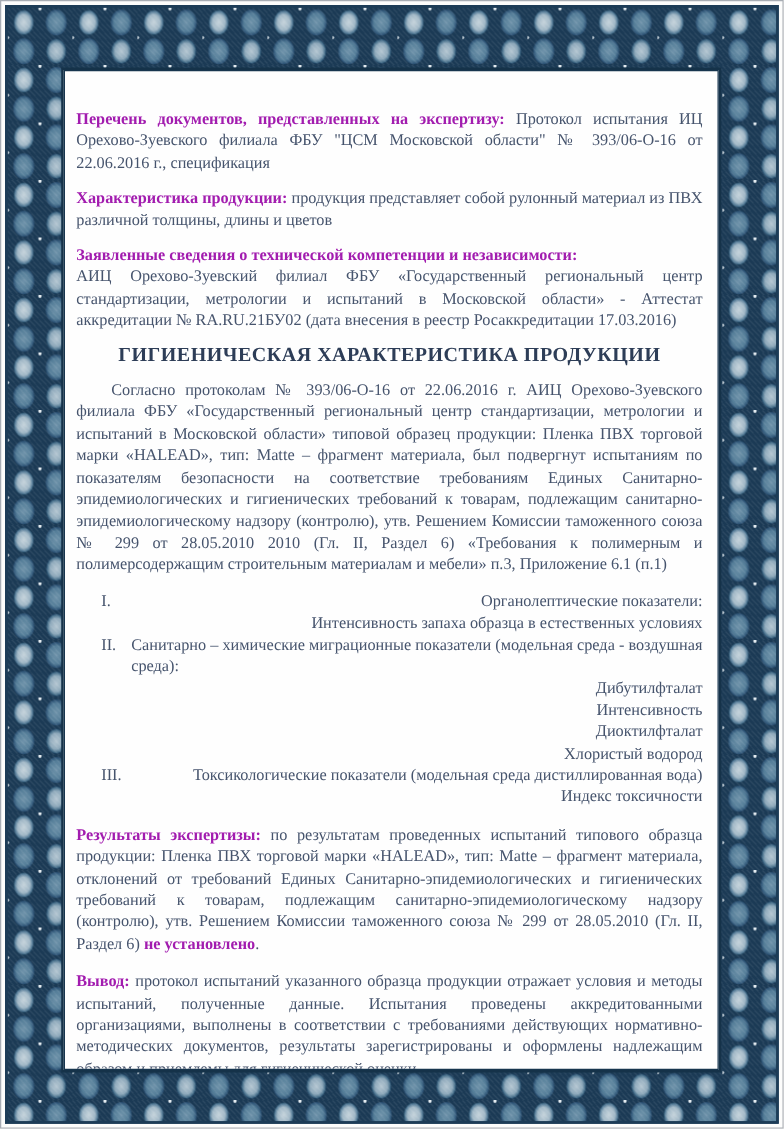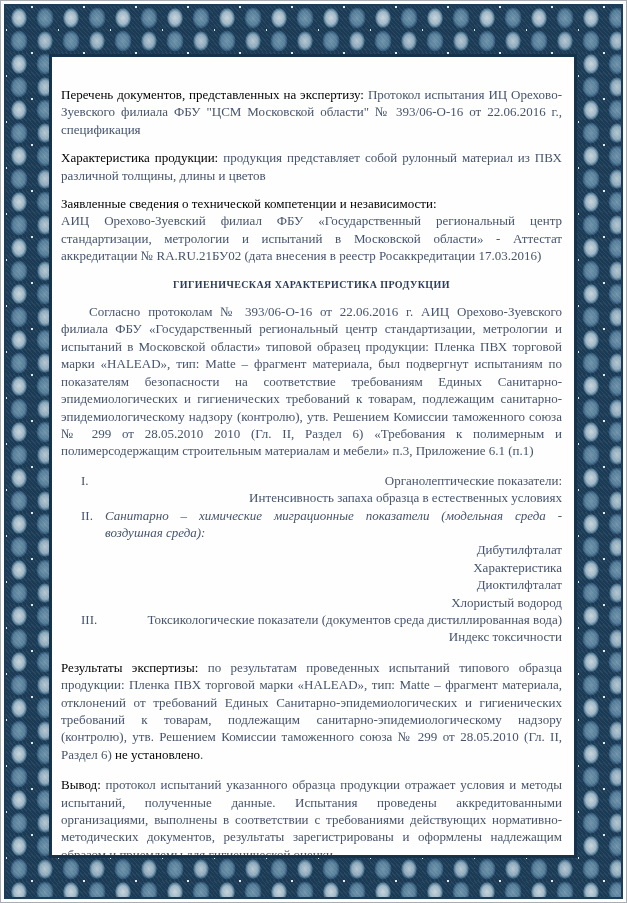--- a/index.html
+++ b/index.html
@@ -35,35 +35,35 @@
     border:1px solid #17354e;
     box-shadow:0 0 0 2px #153249;
     overflow:hidden;
   }
   .content {
     padding:29px 12px 0 9px;
     font-size:13px; line-height:17.4px;
     color:#46546d;
     text-align:justify;
   }
-  .b { font-weight:normal; color:#000000; }
+  .b { font-weight:bold; color:#a21caf; }
   p.para { margin-bottom:11px; }
   .lead-block { display:block; }
   h1.doc-heading {
-    text-align:center; font-size:10px; font-weight:bold;
+    text-align:center; font-size:16px; font-weight:bold;
     color:#2d3d57; letter-spacing:0.4px;
     margin:6px 0 10px 0;
   }
   .intro { text-indent:28px; margin-bottom:12px; }
   .indicator-list { margin:2px 0 13px 0; }
   .li-row { display:flex; }
   .li-num { width:44px; flex:0 0 44px; padding-left:20px; }
   .li-body { flex:1; }
   .li-line { text-align:right; }
-  .li-line.just { text-align:justify;font-style:italic; }
+  .li-line.just { text-align:justify; }
 </style>
 </head>
 <body>
 
 <div class="page">
   <div class="band"></div>
   <div class="paper">
     <div class="content">
 
       <p class="para"><span class="b">Перечень документов, представленных на экспертизу:</span> <span>Протокол испытания ИЦ Орехово-Зуевского филиала ФБУ "ЦСМ Московской области" № 393/06-О-16 от 22.06.2016 г., спецификация</span></p>
@@ -84,30 +84,30 @@
             <div class="li-line">Органолептические показатели:</div>
             <div class="li-line">Интенсивность запаха образца в естественных условиях</div>
           </div>
         </div>
 
         <div class="li-row">
           <div class="li-num">II.</div>
           <div class="li-body">
             <div class="li-line just">Санитарно – химические миграционные показатели (модельная среда - воздушная среда):</div>
             <div class="li-line">Дибутилфталат</div>
-            <div class="li-line">Характеристика</div>
+            <div class="li-line">Интенсивность</div>
             <div class="li-line">Диоктилфталат</div>
             <div class="li-line">Хлористый водород</div>
           </div>
         </div>
 
         <div class="li-row">
           <div class="li-num">III.</div>
           <div class="li-body">
-            <div class="li-line">Токсикологические показатели (документов среда  дистиллированная вода)</div>
+            <div class="li-line">Токсикологические показатели (модельная среда  дистиллированная вода)</div>
             <div class="li-line">Индекс токсичности</div>
           </div>
         </div>
 
       </div>
 
       <p class="para" style="margin-bottom:13px"><span class="b">Результаты экспертизы:</span> <span>по результатам проведенных испытаний типового образца продукции: Пленка ПВХ торговой марки «HALEAD», тип: Matte – фрагмент материала, отклонений от требований Единых Санитарно-эпидемиологических и гигиенических требований к товарам, подлежащим санитарно-эпидемиологическому надзору (контролю), утв. Решением Комиссии таможенного союза № 299 от 28.05.2010 (Гл. II, Раздел 6)</span> <span class="b">не установлено</span><span>.</span></p>
 
       <p class="para"><span class="b">Вывод:</span> <span>протокол испытаний указанного образца продукции отражает условия и методы испытаний, полученные данные. Испытания проведены аккредитованными организациями, выполнены в соответствии с требованиями действующих нормативно-методических документов, результаты зарегистрированы и оформлены надлежащим образом и приемлемы для гигиенической оценки.</span></p>
 

